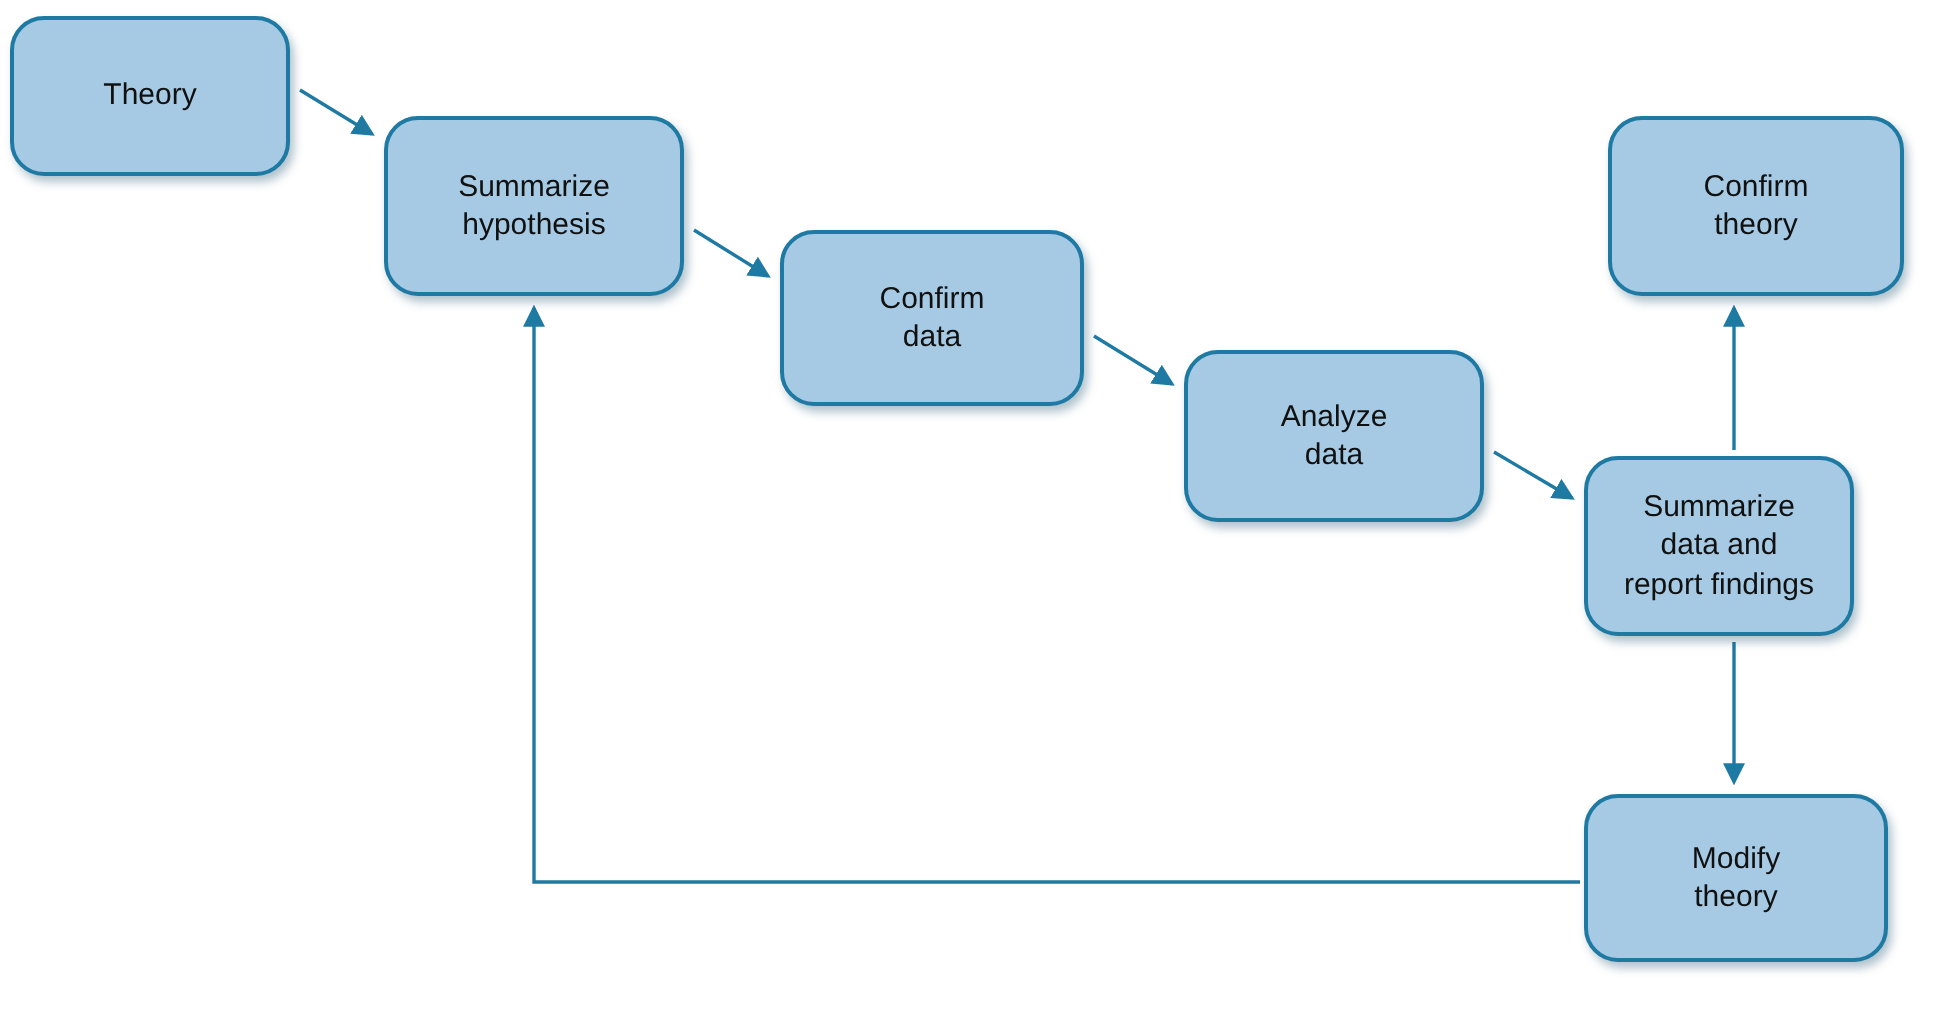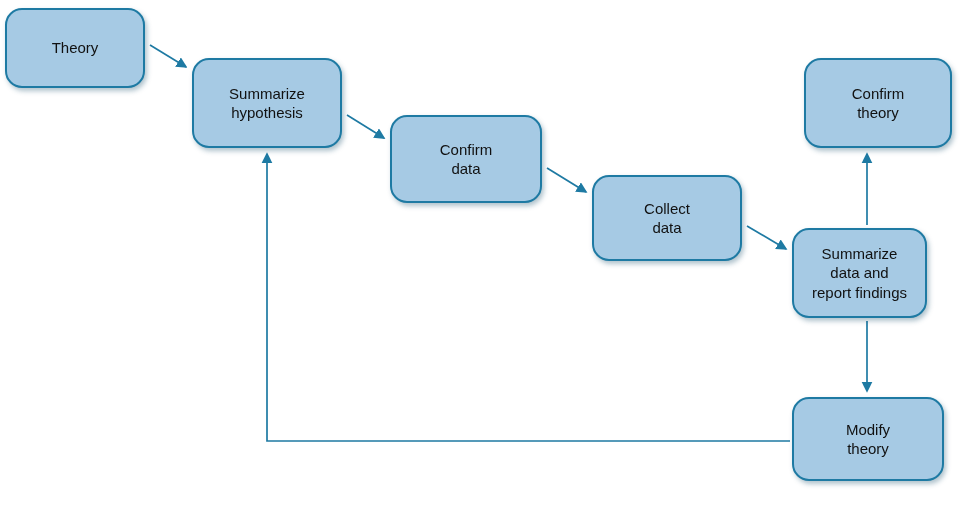--- a/index.html
+++ b/index.html
@@ -88,21 +88,21 @@
     <span class="label">Summarize
 hypothesis</span>
   </div>
 
   <div class="node" id="node-collect-data">
     <span class="label">Confirm
 data</span>
   </div>
 
   <div class="node" id="node-analyze-data">
-    <span class="label">Collect
+    <span class="label">Analyze
 data</span>
   </div>
 
   <div class="node" id="node-summarize">
     <span class="label">Summarize
 data and
 report findings</span>
   </div>
 
   <div class="node" id="node-confirm-theory">

